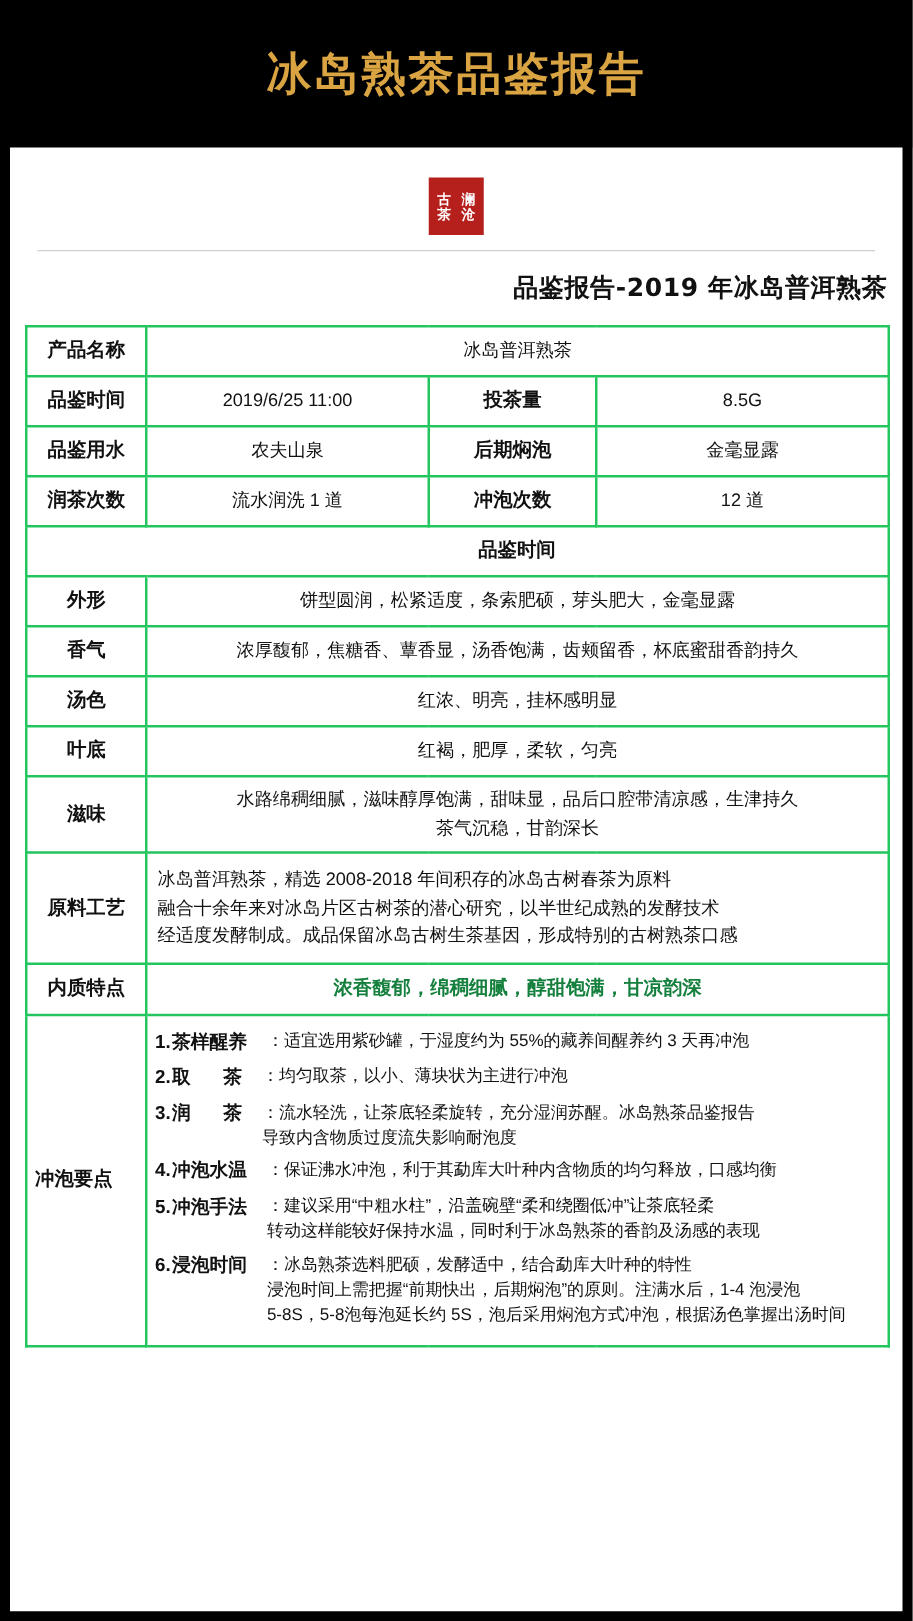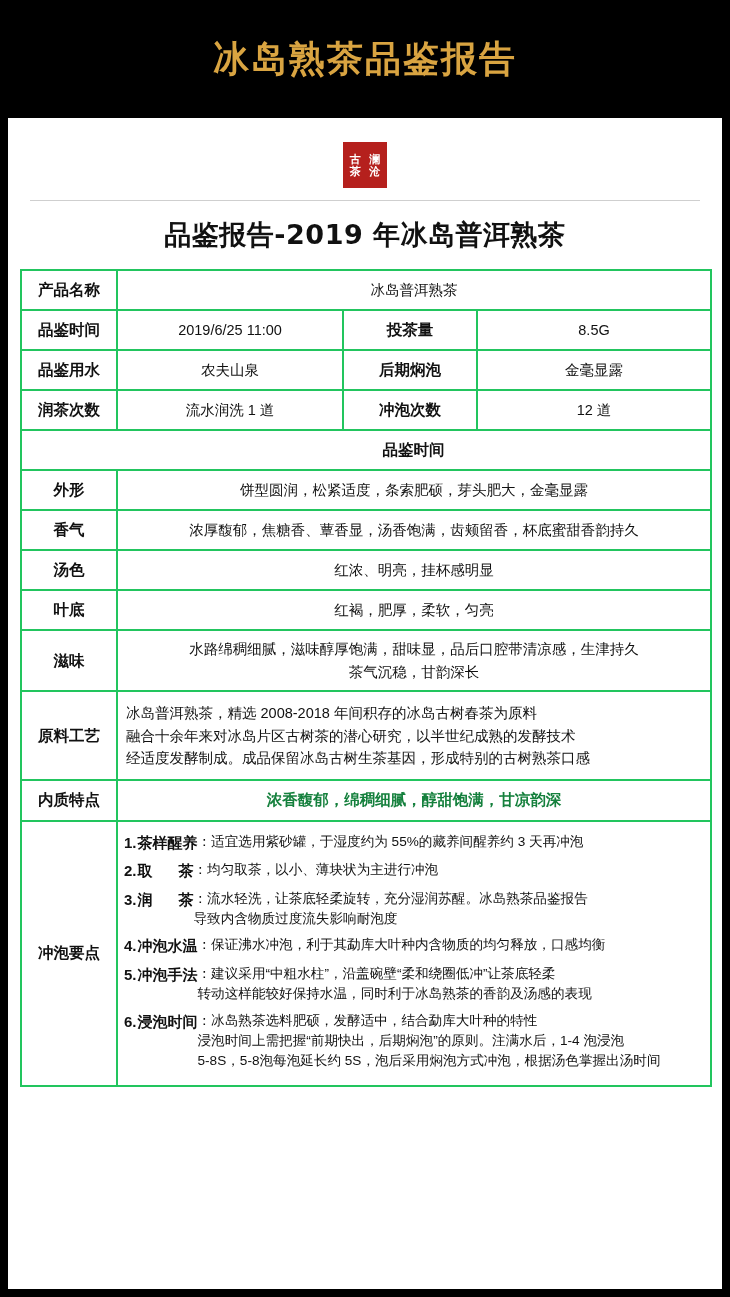--- a/index.html
+++ b/index.html
@@ -66,22 +66,22 @@
     padding: 3px;
     box-sizing: border-box;
     font-family: "DejaVu Sans", sans-serif;
   }
   .logo span { display: block; }
   .rule {
     border-top: 1px solid #cfcfcf;
     margin: 0 10px 16px 10px;
   }
   .doc-title {
-    text-align: center;
-    font-size: 27px;
+    text-align: right;
+    font-size: 20px;
     font-weight: bold;
     letter-spacing: 0.5px;
     margin-bottom: 16px;
     font-family: "DejaVu Sans", "Liberation Sans", sans-serif;
   }
   table.rep {
     width: 100%;
     border-collapse: collapse;
     table-layout: fixed;
     font-size: 14.5px;
@@ -125,24 +125,24 @@
     font-size: 15px;
     flex: 0 0 auto;
     padding-right: 1px;
   }
   .brew-key {
     font-weight: bold;
     font-size: 15px;
     flex: 0 0 auto;
     white-space: nowrap;
   }
-  .brew-body { flex: 1 1 auto; }
+  .brew-body { flex: 1 1 auto; margin-left: 16px; }
   .brew-gap { display: inline-block; width: 26px; }
   .vcenter-label {
-    text-align: center;
+    text-align: left;
     font-weight: bold;
     font-size: 15.5px;
   }
 </style>
 </head>
 <body>
 
 <div class="page">
 
   <div class="banner">

